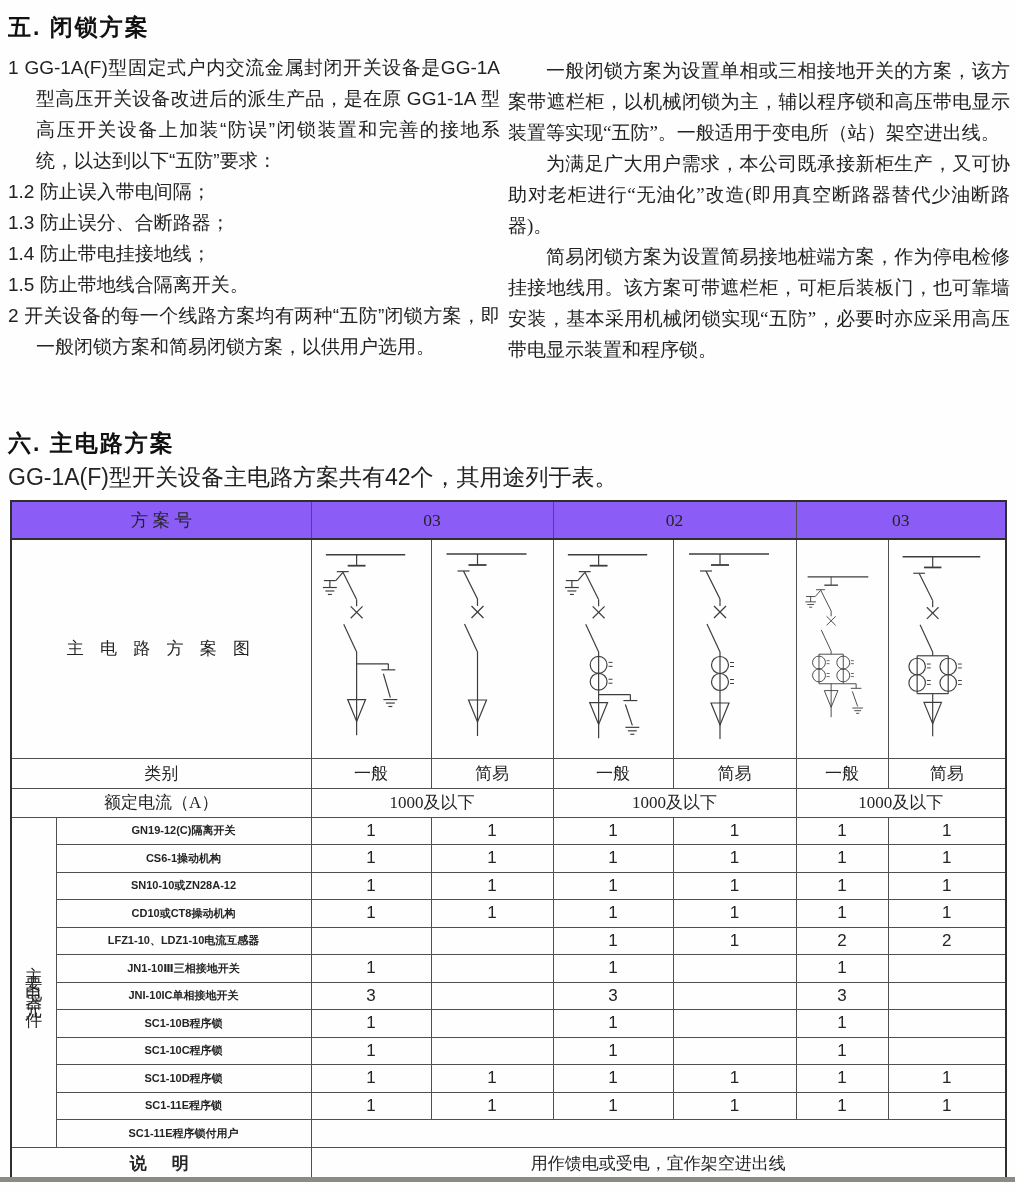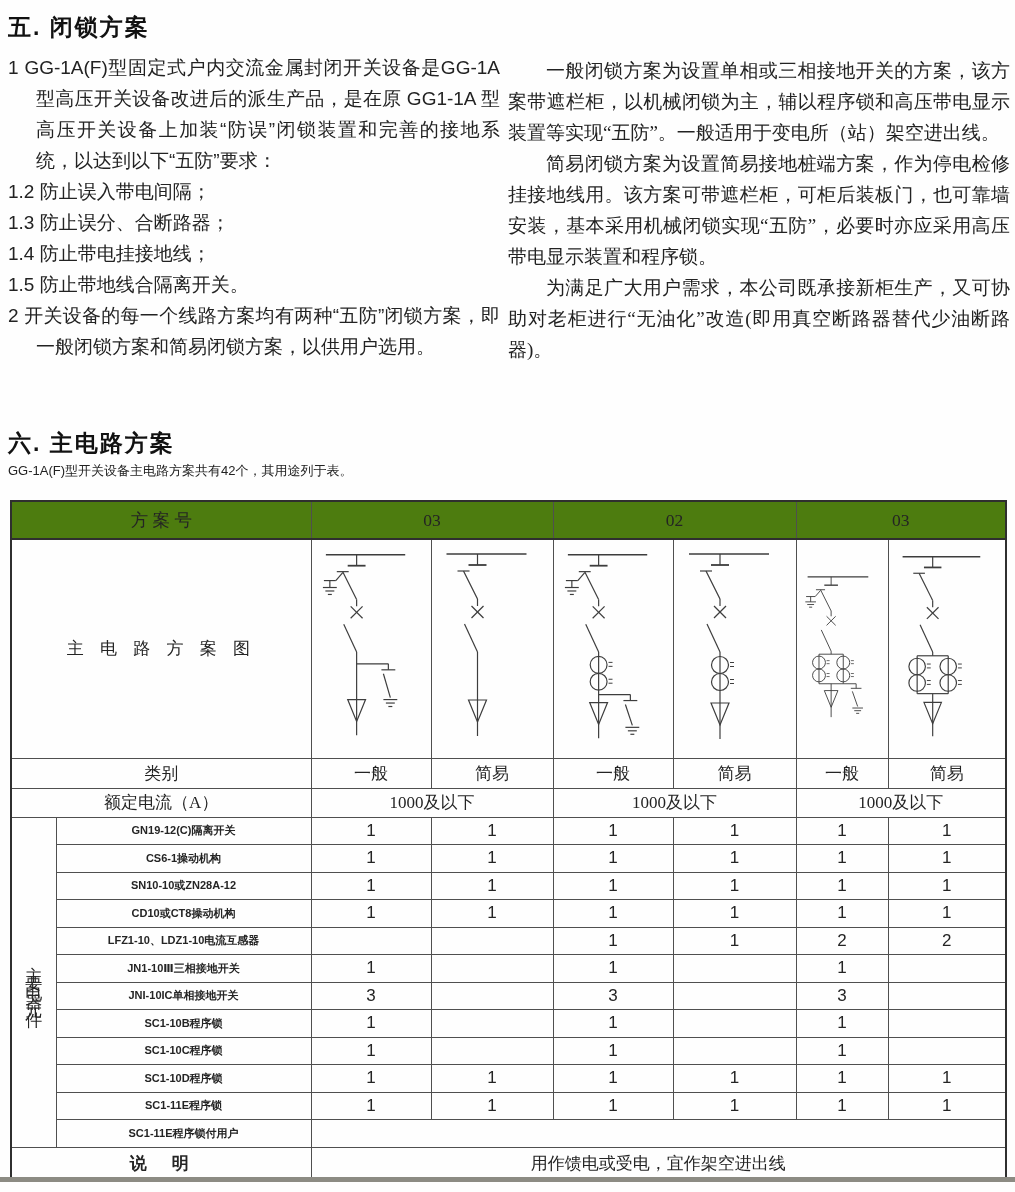--- a/index.html
+++ b/index.html
@@ -9,30 +9,30 @@
     font-family:"Liberation Sans","DejaVu Sans",sans-serif;
   }
   .sec-heading{position:absolute;font-weight:bold;font-size:23px;letter-spacing:2px;color:#111;}
   #h5{left:8px;top:12px;}
   #h6{left:8px;top:428px;}
   .col{position:absolute;font-size:19px;line-height:31px;text-align:justify;color:#222;}
   .col-left{left:8px;top:52px;width:492px;}
   .col-left p{margin:0;padding-left:28px;text-indent:-28px;}
   .col-right{left:508px;top:55px;width:502px;font-family:"Liberation Serif","DejaVu Serif",serif;}
   .col-right p{margin:0;text-indent:2em;}
-  .intro{position:absolute;left:8px;top:462px;font-size:13px;color:#222;}
+  .intro{position:absolute;left:8px;top:462px;font-size:23px;color:#222;}
 
   table.main{
     position:absolute;left:10px;top:500px;width:995px;
     border-collapse:collapse;table-layout:fixed;
     border:2px solid #2f2f2f;font-size:17px;color:#242424;
   }
   table.main td{border:1px solid #4f4f4f;text-align:center;padding:0;overflow:hidden;vertical-align:middle;}
   tr.hdr{height:38px;}
-  tr.hdr td{background:#4d7c0f;border-bottom:2px solid #2f2f2f;font-size:17.5px;margin-top:22px;}
+  tr.hdr td{background:#8b5cf6;border-bottom:2px solid #2f2f2f;font-size:17.5px;margin-top:22px;}
   tr.diag{height:219px;}
   tr.cat{height:30px;}
   tr.cur{height:29px;}
   tr.comp{height:27.5px;}
   tr.note{height:34px;}
   td.name{text-align:left;padding-left:12px;white-space:nowrap;font-size:11px;font-weight:bold;}
   .serif{font-family:"Liberation Serif","DejaVu Serif",serif;}
   .vtext{writing-mode:vertical-rl;text-orientation:upright;letter-spacing:9px;font-size:17px;display:inline-block;}
   svg.oneline{display:block;width:100%;height:217px;}
   .edge-strip{position:absolute;left:0;top:1177px;width:1015px;height:5px;background:#8c8b83;}
@@ -48,22 +48,22 @@
     <p>1 GG-1A(F)型固定式户内交流金属封闭开关设备是GG-1A型高压开关设备改进后的派生产品，是在原 GG1-1A 型高压开关设备上加装“防误”闭锁装置和完善的接地系统，以达到以下“五防”要求：</p>
     <p>1.2 防止误入带电间隔；</p>
     <p>1.3 防止误分、合断路器；</p>
     <p>1.4 防止带电挂接地线；</p>
     <p>1.5 防止带地线合隔离开关。</p>
     <p>2 开关设备的每一个线路方案均有两种“五防”闭锁方案，即一般闭锁方案和简易闭锁方案，以供用户选用。</p>
   </div>
 
   <div class="col col-right">
     <p>一般闭锁方案为设置单相或三相接地开关的方案，该方案带遮栏柜，以机械闭锁为主，辅以程序锁和高压带电显示装置等实现“五防”。一般适用于变电所（站）架空进出线。</p>
+    <p>为满足广大用户需求，本公司既承接新柜生产，又可协助对老柜进行“无油化”改造(即用真空断路器替代少油断路器)。</p>
     <p>简易闭锁方案为设置简易接地桩端方案，作为停电检修挂接地线用。该方案可带遮栏柜，可柜后装板门，也可靠墙安装，基本采用机械闭锁实现“五防”，必要时亦应采用高压带电显示装置和程序锁。</p>
-    <p>为满足广大用户需求，本公司既承接新柜生产，又可协助对老柜进行“无油化”改造(即用真空断路器替代少油断路器)。</p>
   </div>
 
   <div id="h6" class="sec-heading">六. 主电路方案</div>
   <div class="intro">GG-1A(F)型开关设备主电路方案共有42个，其用途列于表。</div>
 
   <table class="main">
     <colgroup>
       <col style="width:45px">
         <col style="width:255px">
       <col style="width:120px">

